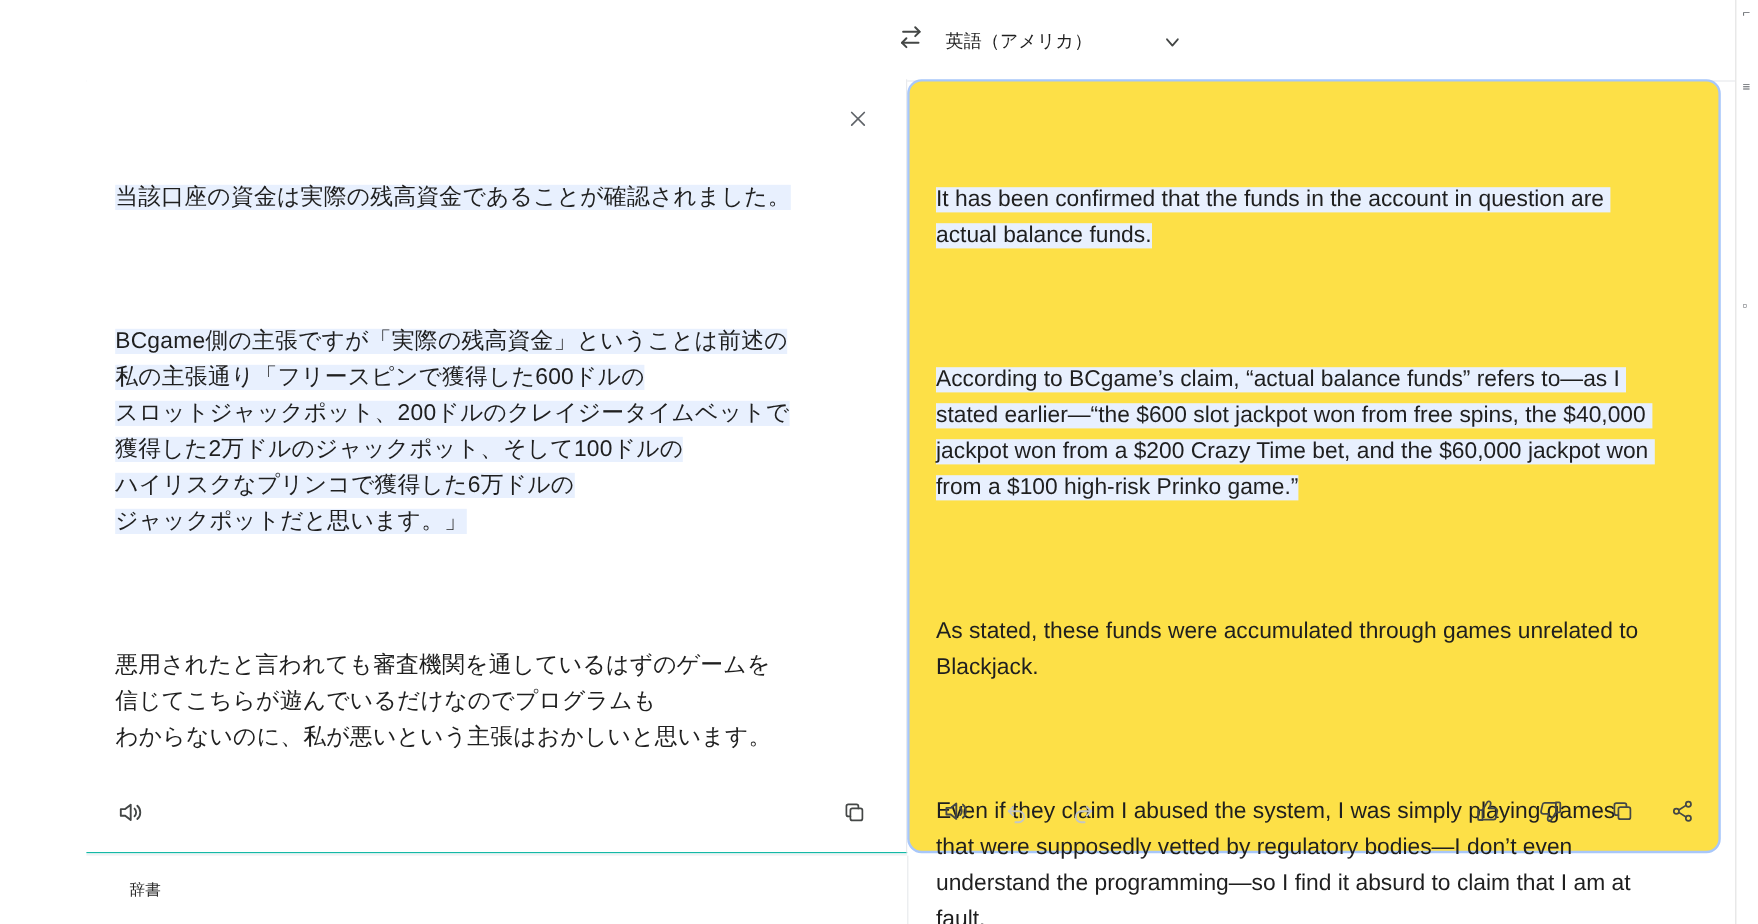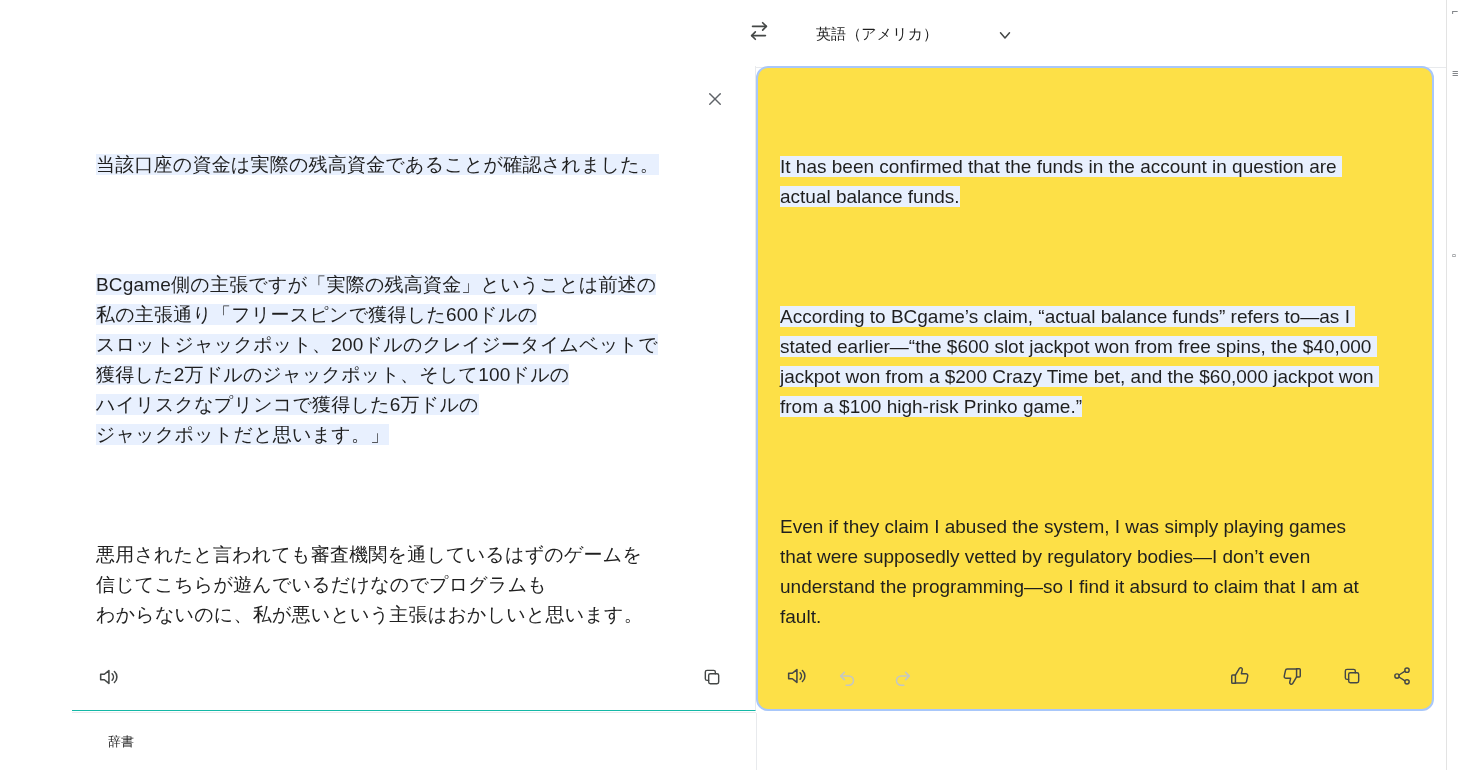--- a/index.html
+++ b/index.html
@@ -59,21 +59,21 @@
     border-bottom: 1px solid #e8eaed;
   }
   .lang-group {
     position: absolute;
     top: 18px;
     display: flex;
     align-items: center;
     height: 32px;
   }
   .lang-source { left: 486px; }
-  .lang-target { left: 744px; gap: 48px; }
+  .lang-target { left: 716px; gap: 48px; }
   .lang-label {
     font-size: 15px;
     color: #1f1f1f;
     letter-spacing: .1px;
     white-space: nowrap;
   }
   .chev {
     margin-left: 10px;
     width: 18px; height: 18px;
     display: inline-block;
@@ -271,20 +271,21 @@
           <line x1="5" y1="5" x2="19" y2="19"></line>
           <line x1="19" y1="5" x2="5" y2="19"></line>
         </svg>
     </span>
   </div>
 
   <div class="pane pane-target">
     <div class="text-body tgt-text">
       <p class="para"><span class="hl">It has been confirmed that the funds in the account in question are actual balance funds.</span></p>
       <p class="para"><span class="hl">According to BCgame’s claim, “actual balance funds” refers to—as I stated earlier—“the $600 slot jackpot won from free spins, the $40,000 jackpot won from a $200 Crazy Time bet, and the $60,000 jackpot won from a $100 high-risk Prinko game.”</span></p>
+      <p class="para"><span>As stated, these funds were accumulated through games unrelated to Blackjack.</span></p>
       <p class="para"><span>Even if they claim I abused the system, I was simply playing games that were supposedly vetted by regulatory bodies—I don’t even understand the programming—so I find it absurd to claim that I am at fault.</span></p>
       
     </div>
 
     <div class="actions">
       <div class="icon-btn" style="left:16px; bottom:11px;">
         <span>
           <svg width="22" height="22" viewBox="0 0 24 24" fill="none" stroke="currentColor" stroke-width="1.7" stroke-linecap="round" stroke-linejoin="round">
             <polygon points="4 9 8 9 13 5 13 19 8 15 4 15" fill="none"></polygon>
             <path d="M16.5 8.5a5 5 0 0 1 0 7"></path>

